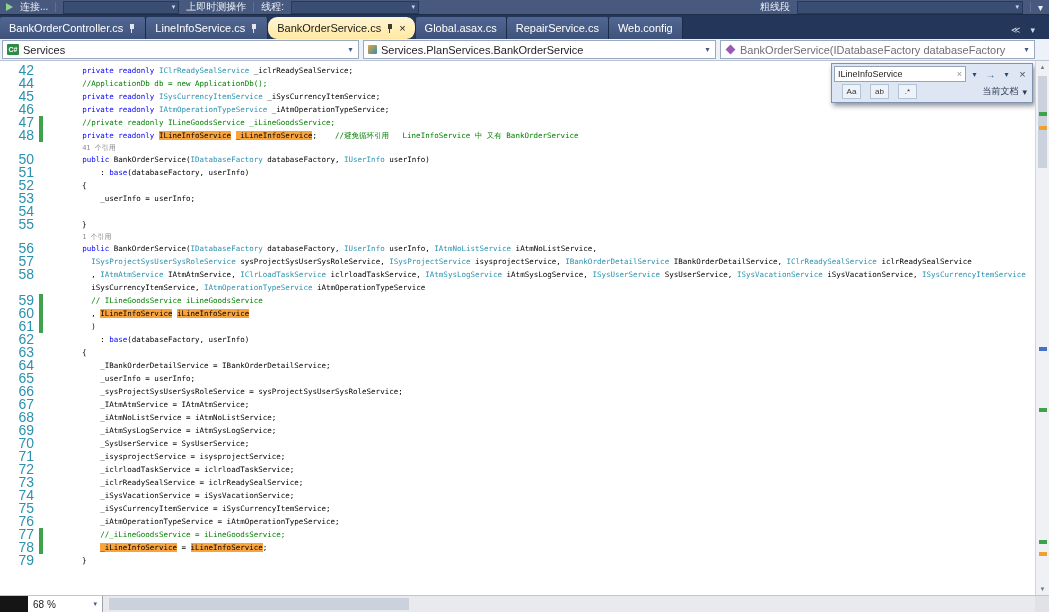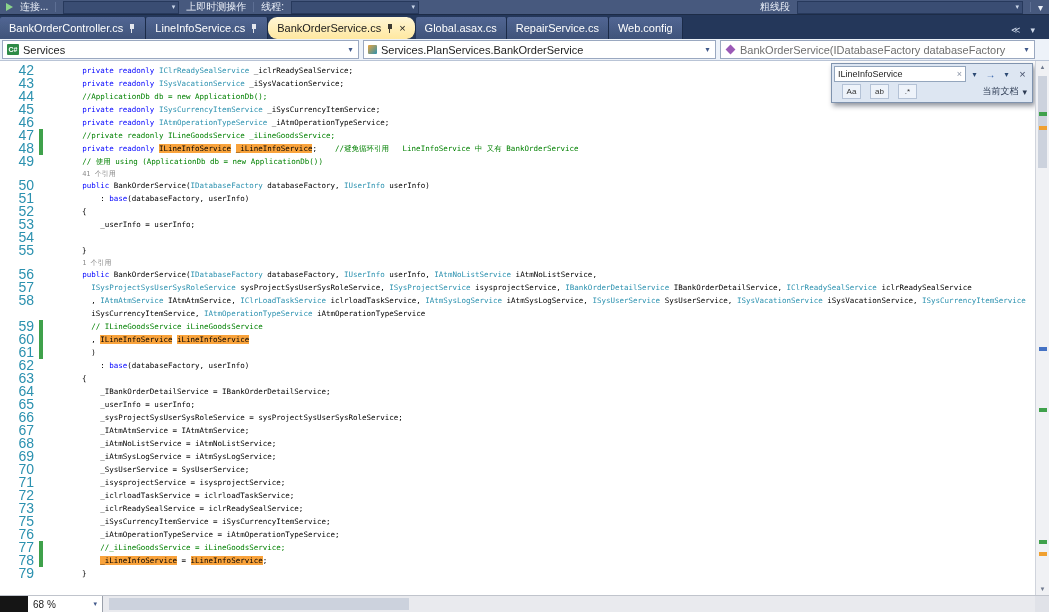--- a/index.html
+++ b/index.html
@@ -149,25 +149,20 @@
 </div>
 
 <div id="editor" class="abs">
   <div id="rows">
       <div class="row">
         <span class="ln">42</span>
         <span class="chg"></span>
         <span class="codeline"><span class="tok-n">        </span><span class="tok-k">private readonly </span><span class="tok-t">IClrReadySealService</span><span class="tok-n"> _iclrReadySealService;</span></span>
       </div>
       <div class="row">
-        <span class="ln">43</span>
-        <span class="chg"></span>
-        <span class="codeline"><span class="tok-n">        </span><span class="tok-k">private readonly </span><span class="tok-t">ISysVacationService</span><span class="tok-n"> _iSysVacationService;</span></span>
-      </div>
-      <div class="row">
         <span class="ln">44</span>
         <span class="chg"></span>
         <span class="codeline"><span class="tok-n">        </span><span class="tok-c">//ApplicationDb db = new ApplicationDb();</span></span>
       </div>
       <div class="row">
         <span class="ln">45</span>
         <span class="chg"></span>
         <span class="codeline"><span class="tok-n">        </span><span class="tok-k">private readonly </span><span class="tok-t">ISysCurrencyItemService</span><span class="tok-n"> _iSysCurrencyItemService;</span></span>
       </div>
       <div class="row">
@@ -177,25 +172,20 @@
       </div>
       <div class="row">
         <span class="ln">47</span>
         <span class="chg on"></span>
         <span class="codeline"><span class="tok-n">        </span><span class="tok-c">//private readonly ILineGoodsService _iLineGoodsService;</span></span>
       </div>
       <div class="row">
         <span class="ln">48</span>
         <span class="chg on"></span>
         <span class="codeline"><span class="tok-n">        </span><span class="tok-k">private readonly </span><span class="tok-h">ILineInfoService</span><span class="tok-n"> </span><span class="tok-h">_iLineInfoService</span><span class="tok-n">;    </span><span class="tok-c">//避免循环引用   LineInfoService 中 又有 BankOrderService</span></span>
-      </div>
-      <div class="row">
-        <span class="ln">49</span>
-        <span class="chg"></span>
-        <span class="codeline"><span class="tok-n">        </span><span class="tok-c">// 使用 using (ApplicationDb db = new ApplicationDb())</span></span>
       </div>
       <div class="row cl-row">
         <span class="ln"></span>
         <span class="chg"></span>
         <span class="codeline"><span class="tok-n">        </span><span class="tok-cl">41 个引用</span></span>
       </div>
       <div class="row">
         <span class="ln">50</span>
         <span class="chg"></span>
         <span class="codeline"><span class="tok-n">        </span><span class="tok-k">public</span><span class="tok-n"> BankOrderService(</span><span class="tok-t">IDatabaseFactory</span><span class="tok-n"> databaseFactory, </span><span class="tok-t">IUserInfo</span><span class="tok-n"> userInfo)</span></span>
@@ -317,20 +307,25 @@
       </div>
       <div class="row">
         <span class="ln">72</span>
         <span class="chg"></span>
         <span class="codeline"><span class="tok-n">            _iclrloadTaskService = iclrloadTaskService;</span></span>
       </div>
       <div class="row">
         <span class="ln">73</span>
         <span class="chg"></span>
         <span class="codeline"><span class="tok-n">            _iclrReadySealService = iclrReadySealService;</span></span>
+      </div>
+      <div class="row">
+        <span class="ln">74</span>
+        <span class="chg"></span>
+        <span class="codeline"><span class="tok-n">            _iSysVacationService = iSysVacationService;</span></span>
       </div>
       <div class="row">
         <span class="ln">75</span>
         <span class="chg"></span>
         <span class="codeline"><span class="tok-n">            _iSysCurrencyItemService = iSysCurrencyItemService;</span></span>
       </div>
       <div class="row">
         <span class="ln">76</span>
         <span class="chg"></span>
         <span class="codeline"><span class="tok-n">            _iAtmOperationTypeService = iAtmOperationTypeService;</span></span>

